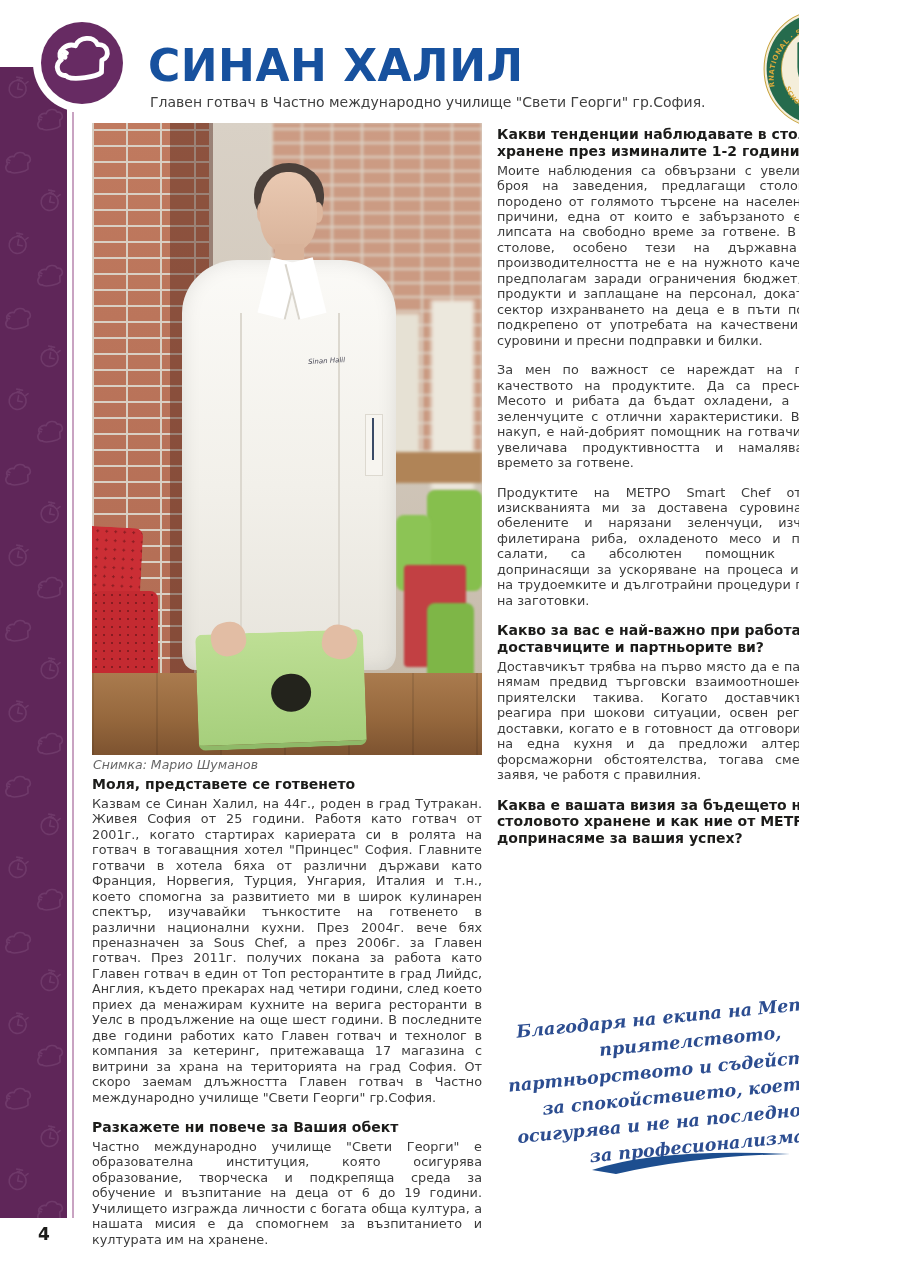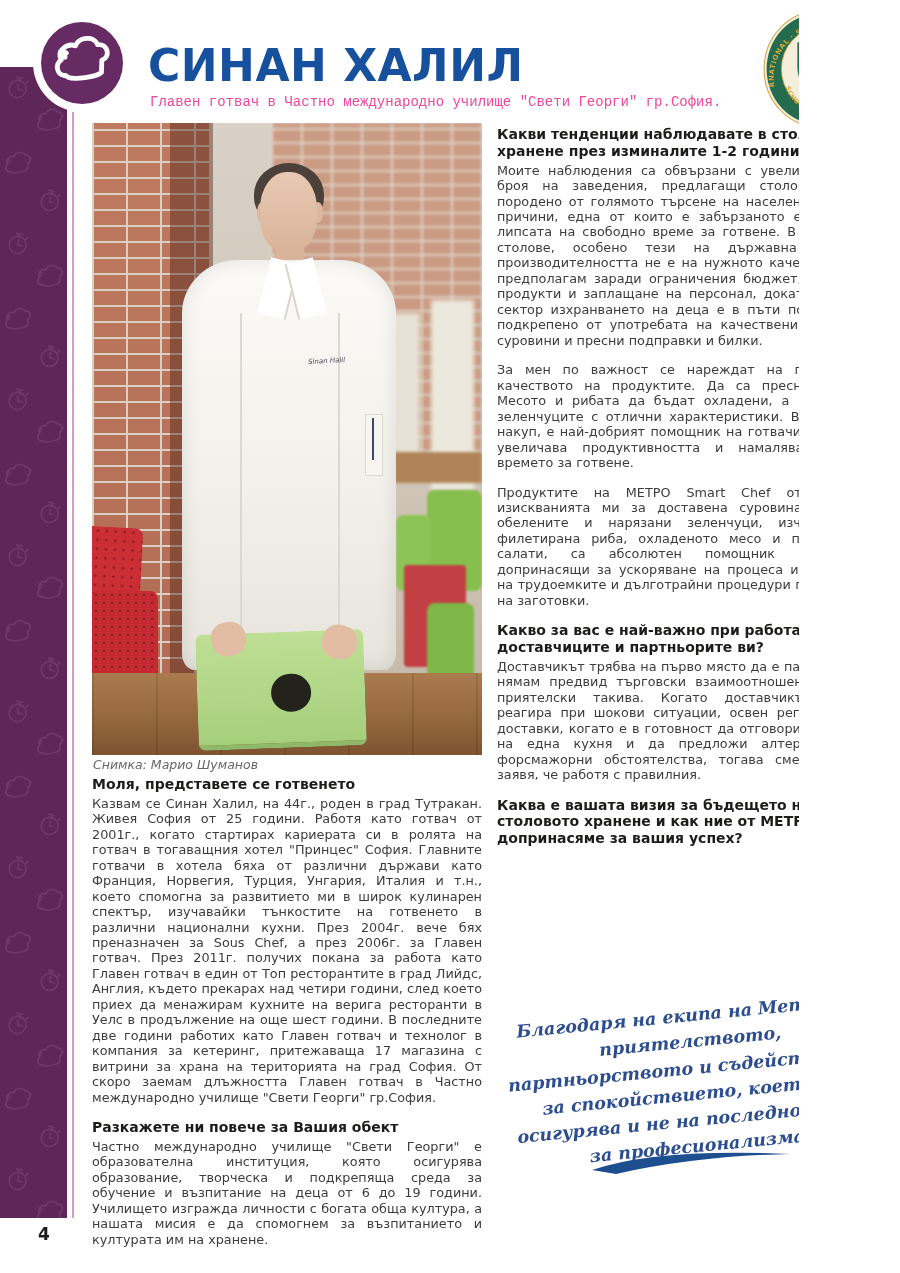--- a/index.html
+++ b/index.html
@@ -10,21 +10,21 @@
   .sidebar{position:absolute;left:0;top:67px;width:67px;height:1151px;background:#5f2659;
            border-radius:0 8px 0 0;overflow:hidden;}
   .sidebar svg{position:absolute;color:#7d4a78;opacity:.55;}
   .vline{position:absolute;left:72px;top:112px;width:2px;height:1106px;background:#c9a3c2;}
 
   
   .logo-wrap{position:absolute;left:33px;top:14px;width:98px;height:98px;border-radius:50%;background:#fff;}
   .logo-circle{position:absolute;left:8px;top:8px;width:82px;height:82px;border-radius:50%;background:#672b63;}
   .logo-circle svg{position:absolute;left:9px;top:11px;}
   .page-title{position:absolute;left:148px;top:40px;font-size:44px;font-weight:bold;color:#17519e;letter-spacing:.5px;}
-  .page-subtitle{position:absolute;left:150px;top:94px;font-size:14px;color:#ec4899;font-family:Liberation Mono, monospace;}
+  .page-subtitle{position:absolute;left:150px;top:94px;font-size:14px;color:#404040;}
 
   
   .badge{position:absolute;left:763px;top:10px;width:112px;height:118px;}
 
   
   .photo{position:absolute;left:92px;top:123px;width:390px;height:632px;overflow:hidden;
          background:linear-gradient(180deg,#d9d1c6 0%,#cfc5b8 55%,#c4b7a6 100%);}
   .photo *{position:absolute;}
   .brick-left{left:0;top:0;width:30%;height:100%;
       background-color:#bd7258;

